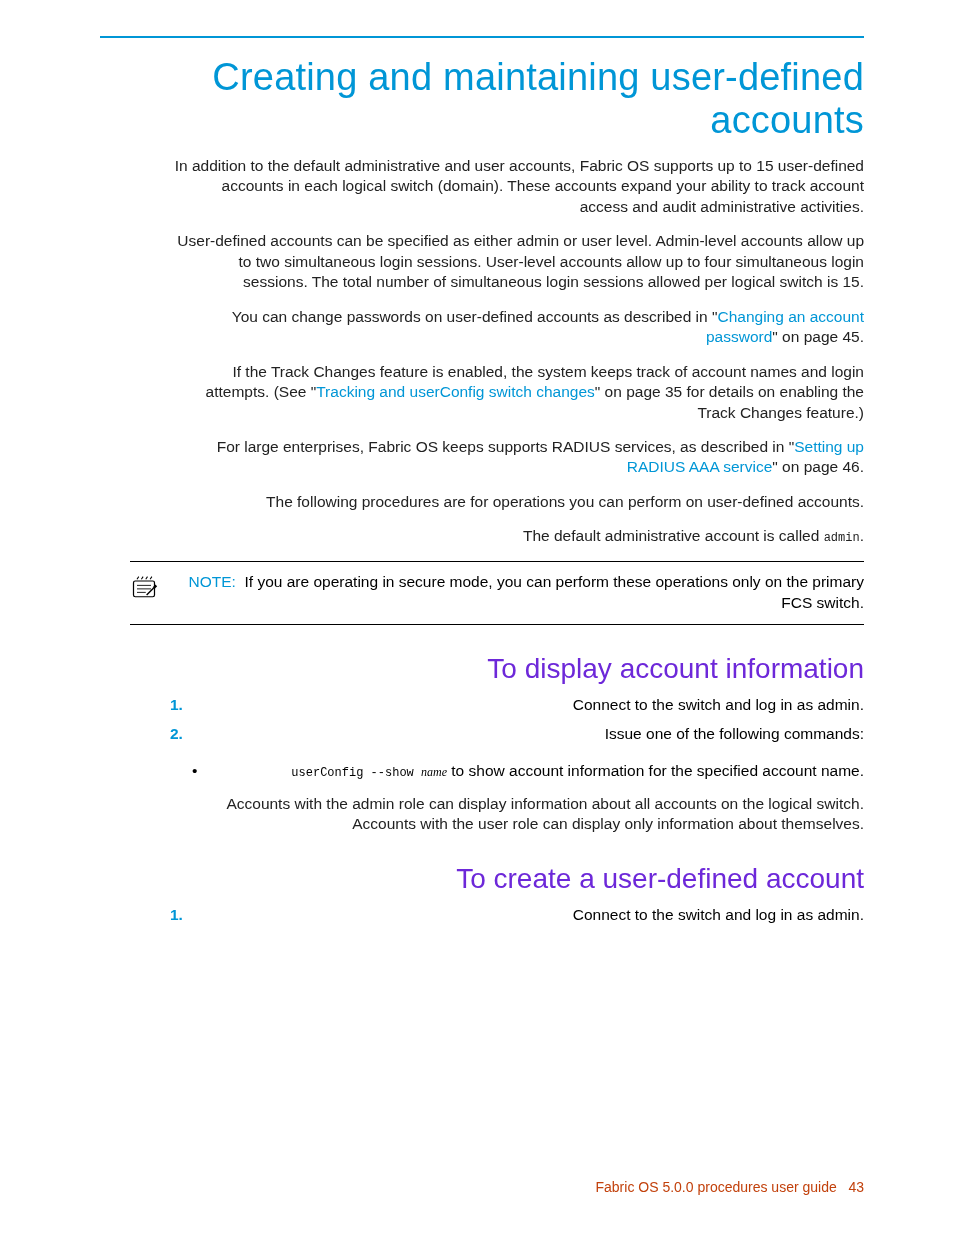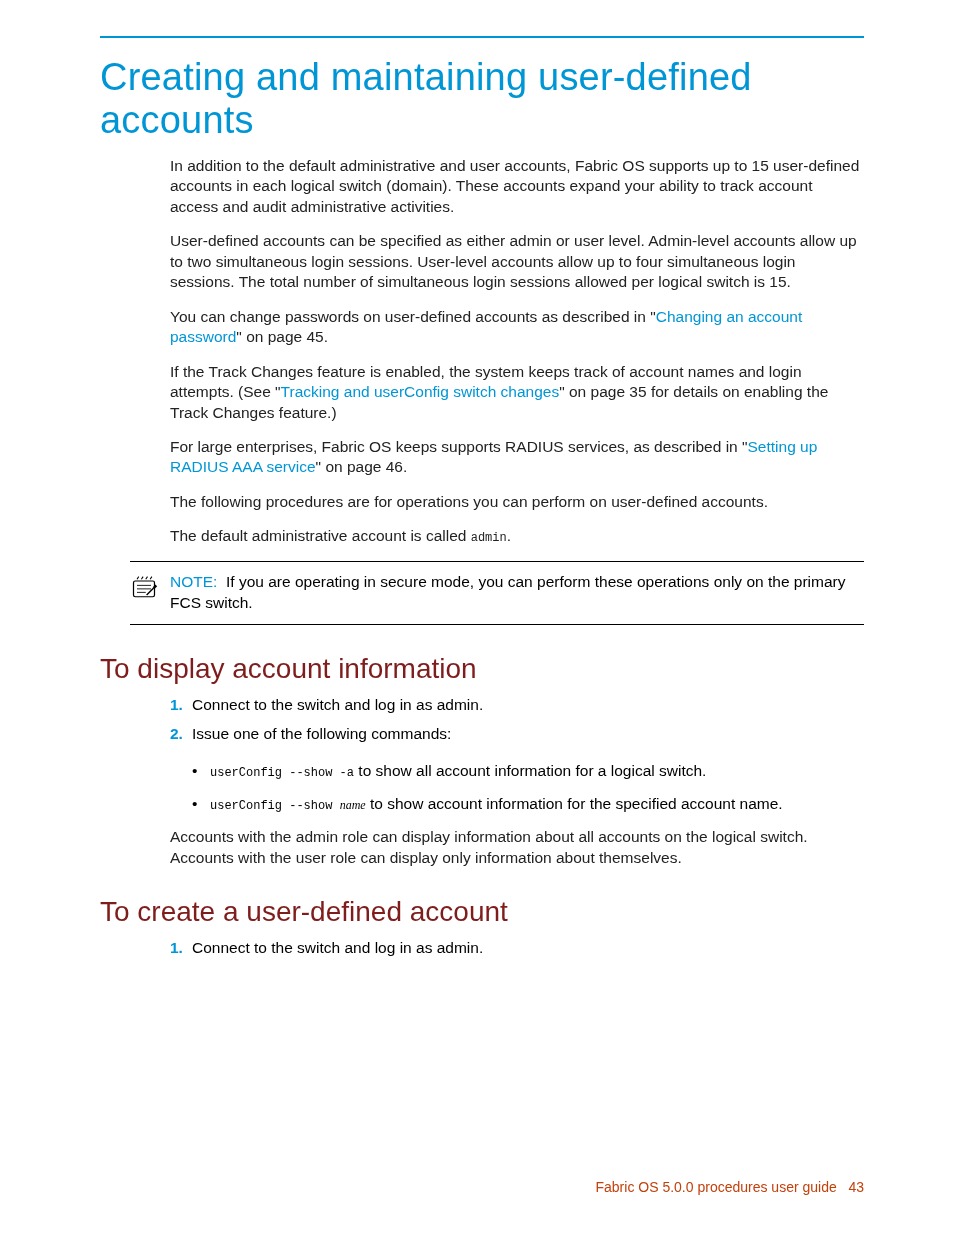--- a/index.html
+++ b/index.html
@@ -12,35 +12,36 @@
     font-family: "Segoe UI", "Helvetica Neue", Arial, sans-serif;
     color: #000;
     font-weight: 300;
   }
   .page {
     box-sizing: border-box;
     width: 954px;
     height: 1235px;
     padding: 36px 90px 0 100px;
     position: relative;
+    text-align: right;
   }
   .top-rule {
     border-top: 2px solid #0096d6;
     margin-left: 0;
     margin-bottom: 18px;
   }
   h1.title {
     color: #0096d6;
     font-size: 38px;
     font-weight: 300;
     margin: 0 0 14px 0;
     letter-spacing: 0.2px;
   }
   h2.subhead {
-    color: #7f1d1d;
+    color: #6d28d9;
     font-size: 28px;
     font-weight: 300;
     margin: 28px 0 8px 0;
   }
   .body-block {
     margin-left: 70px;
   }
   p {
     font-size: 15.5px;
     line-height: 1.32;
@@ -175,21 +176,20 @@
     <div class="note-sep"></div>
   </div>
 
   <h2 class="subhead">To display account information</h2>
   <div class="body-block">
     <ol class="steps">
       <li><span class="num">1.</span><span>Connect to the switch and log in as admin.</span></li>
       <li><span class="num">2.</span><span>Issue one of the following commands:</span></li>
     </ol>
     <ul class="bullets">
-      <li><code class="mono">userConfig --show -a</code><span> to show all account information for a logical switch.</span></li>
       <li><code class="mono">userConfig --show </code><span class="mono italic">name</span><span> to show account information for the specified account name.</span></li>
     </ul>
     <p>Accounts with the admin role can display information about all accounts on the logical switch. Accounts with the user role can display only information about themselves.</p>
   </div>
 
   <h2 class="subhead">To create a user-defined account</h2>
   <div class="body-block">
     <ol class="steps">
       <li><span class="num">1.</span><span>Connect to the switch and log in as admin.</span></li>
     </ol>

